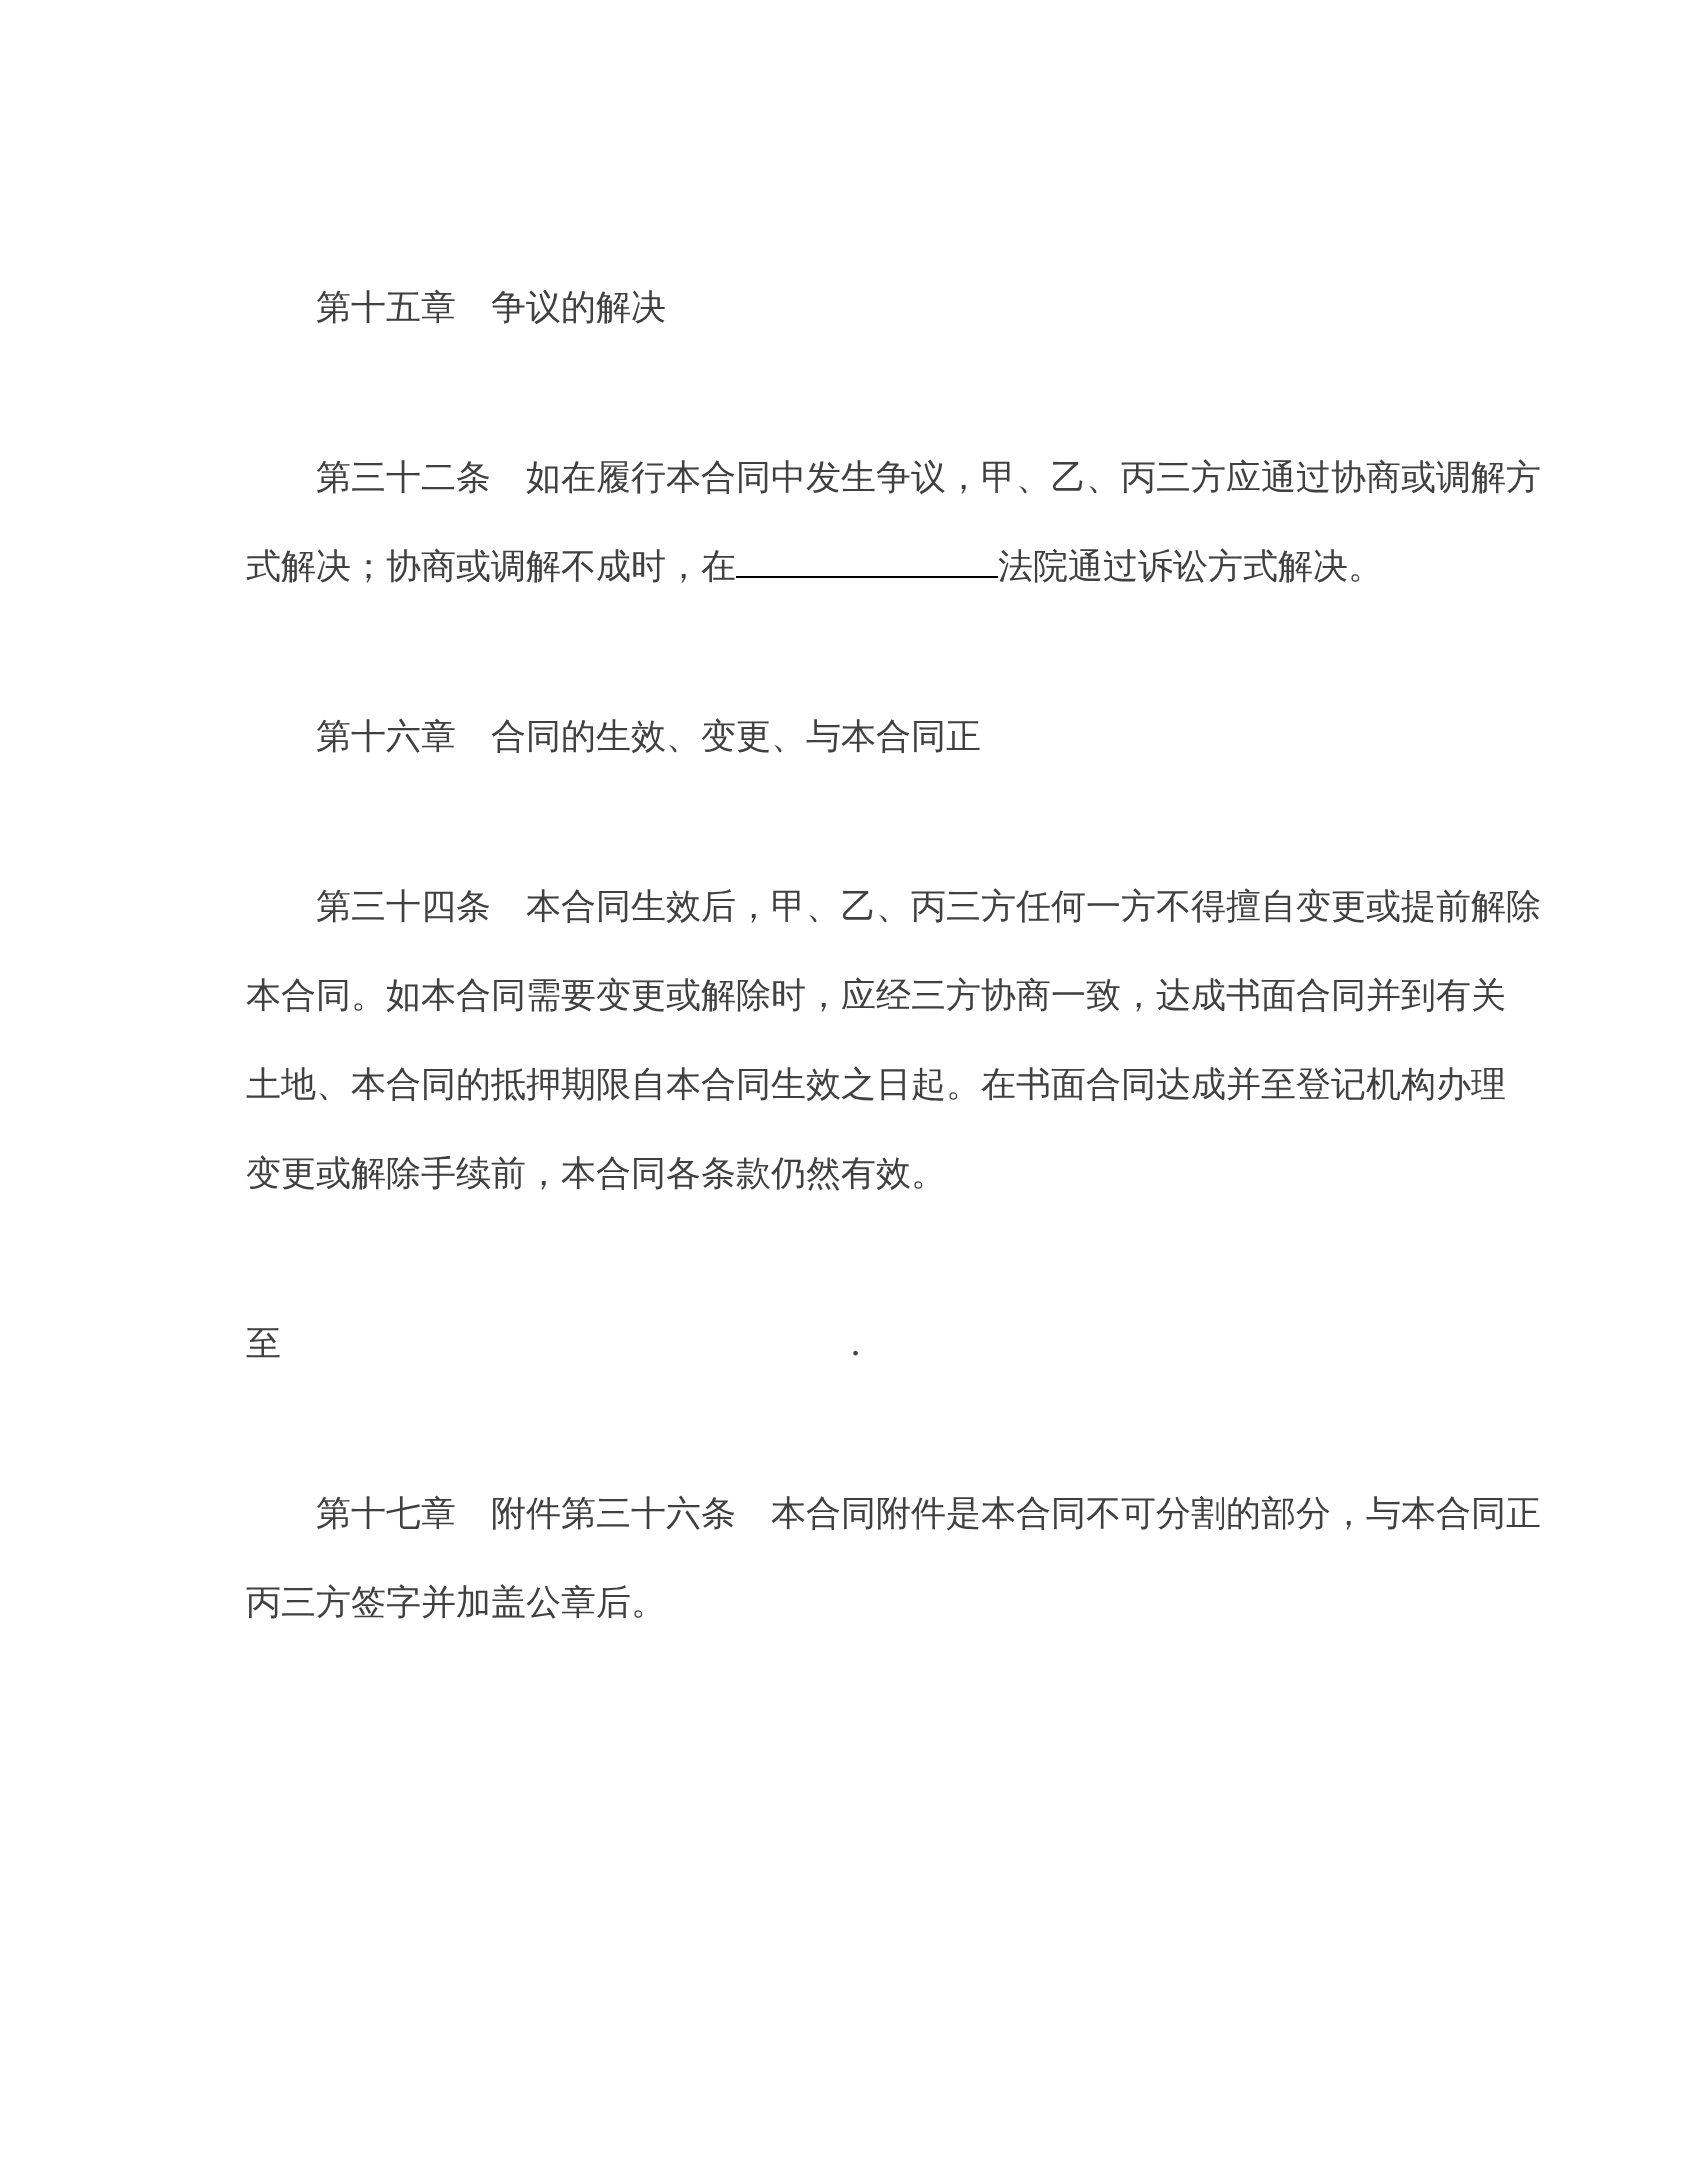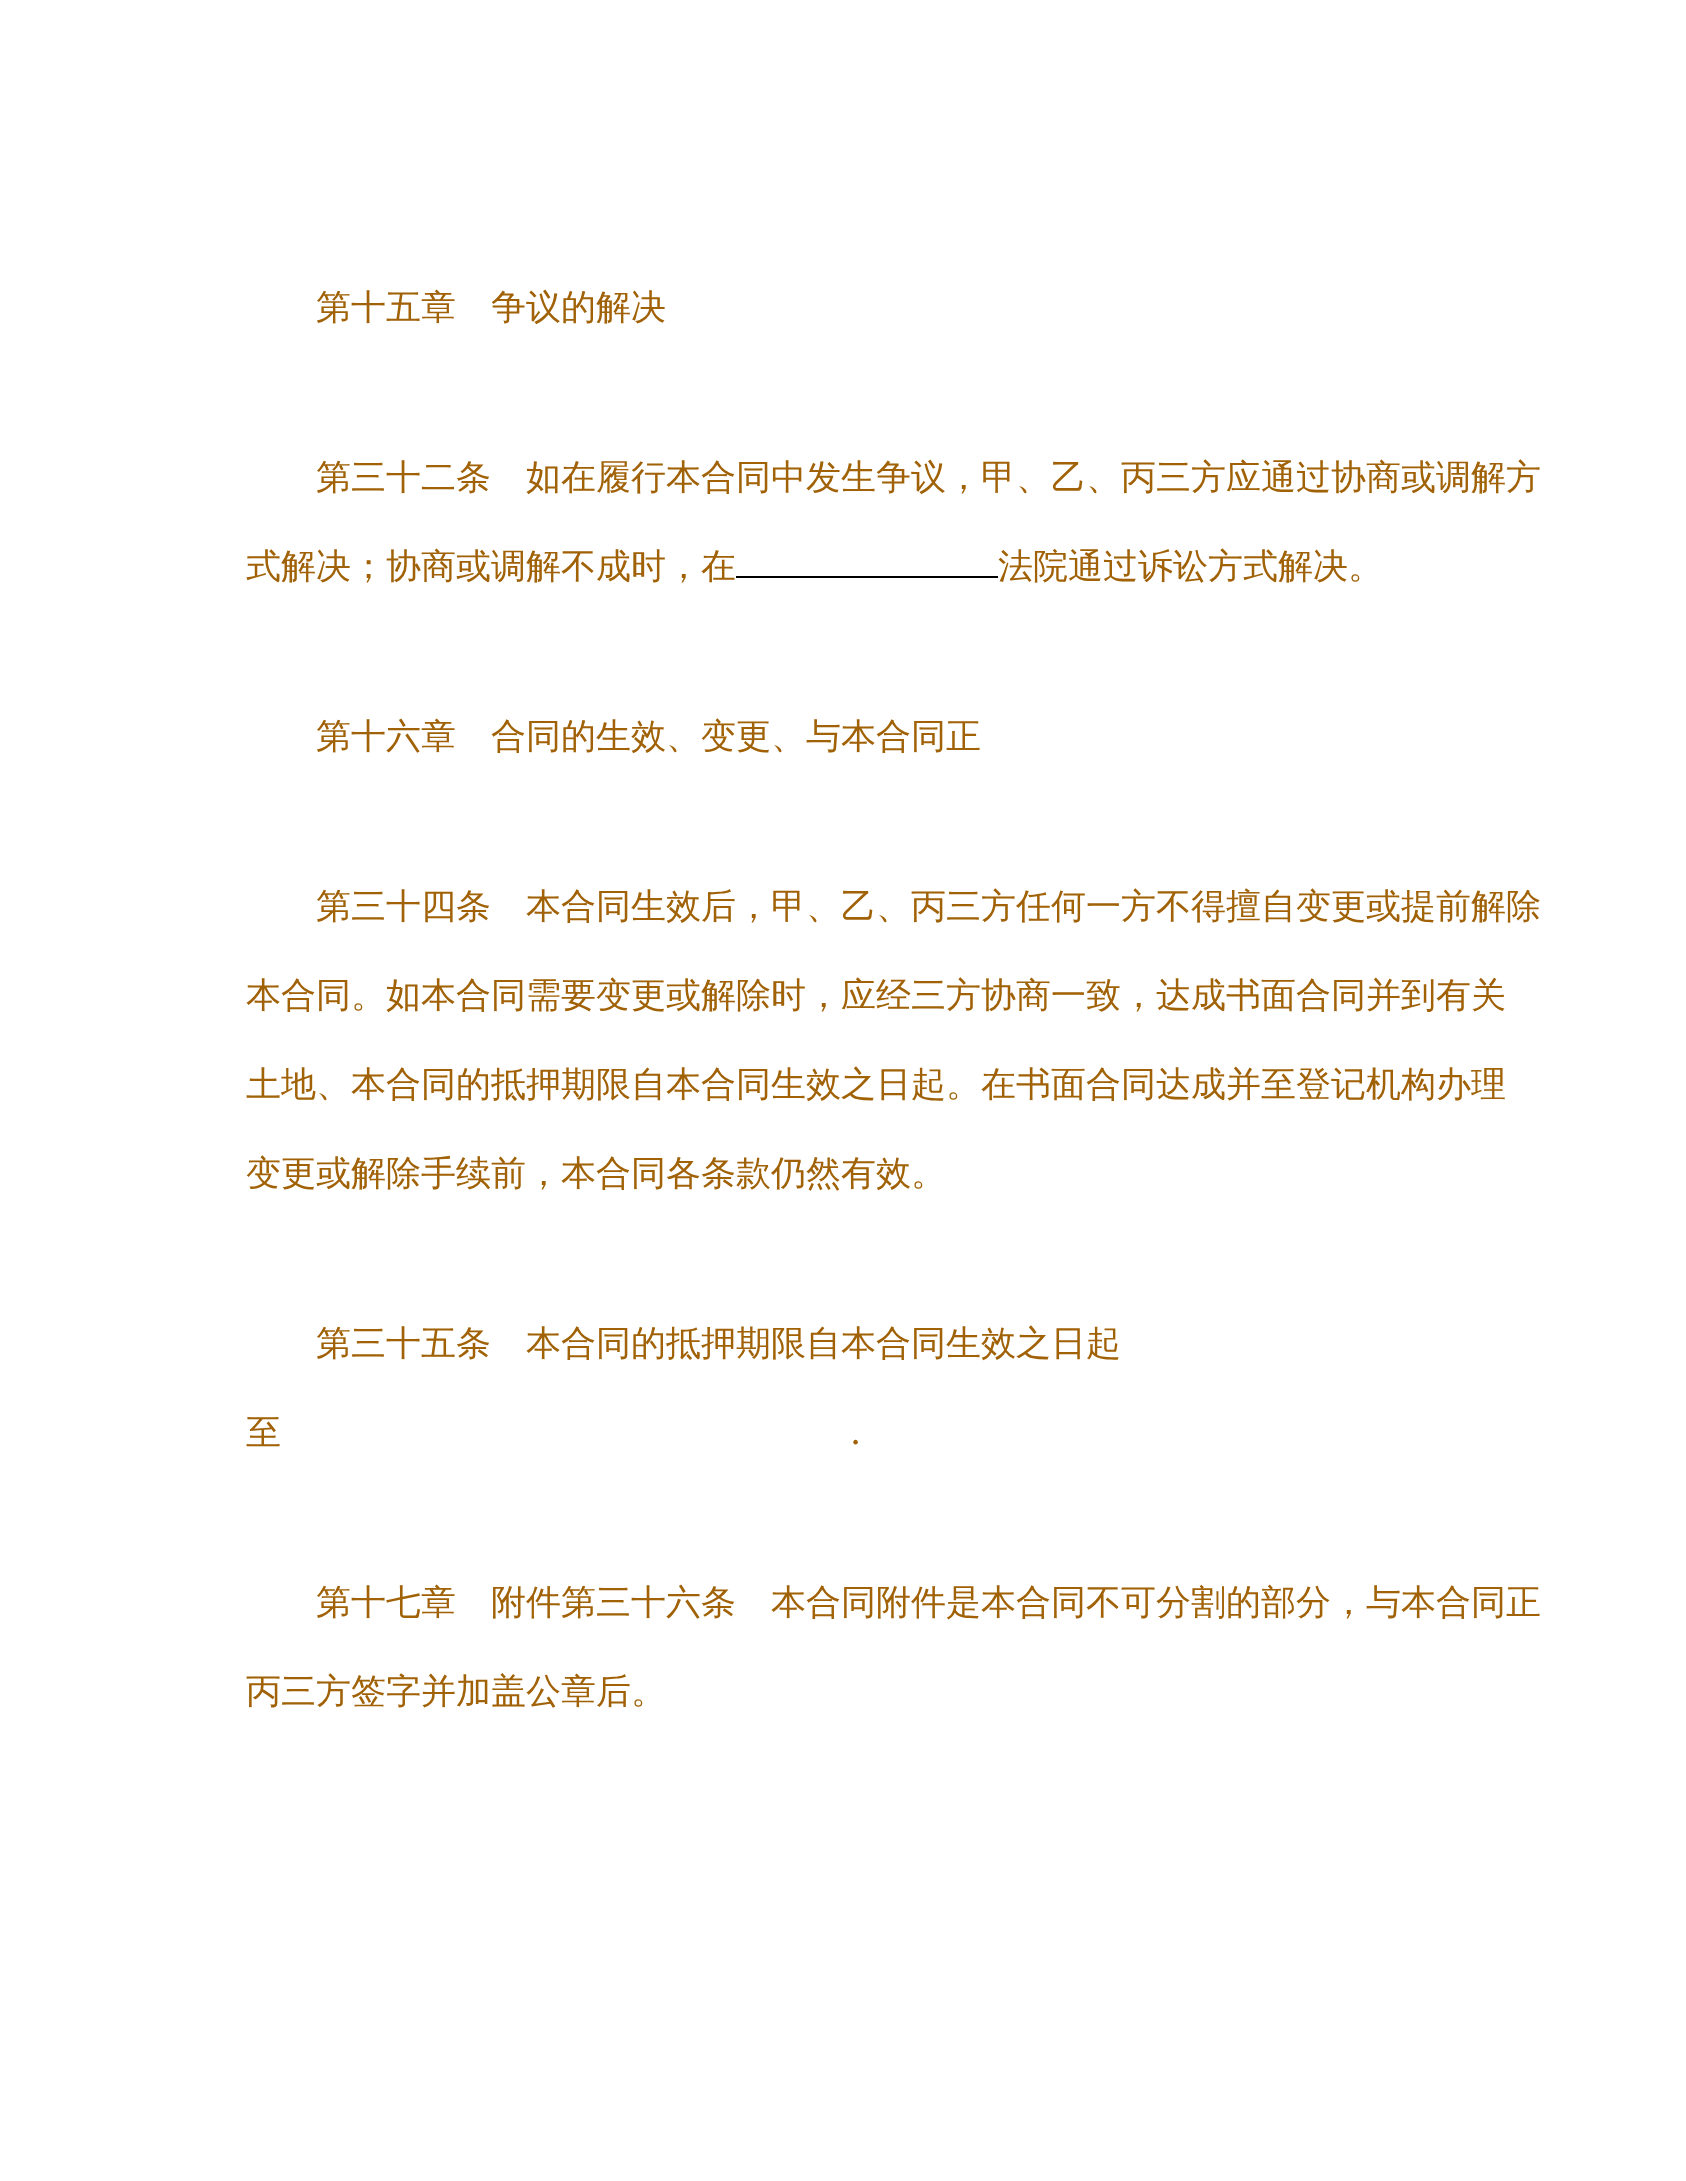--- a/index.html
+++ b/index.html
@@ -1,21 +1,21 @@
 <!DOCTYPE html>
 <html style="font-size:14.7px"><head>
 <meta charset="utf-8">
 <style>
   html, body { margin: 0; padding: 0; }
   .page {
     position: relative;
     width: 1686px;
     height: 2182px;
     background: #ffffff;
-    color: #a16207;
+    color: #404040;
     font-family: "DejaVu Serif", "Liberation Serif", serif;
     font-size: 35px;
     overflow: hidden;
   }
   .doc {
     padding: 263px 138px 0 246px;
   }
   .para { margin-top: 81px; }
   .para:first-child { margin-top: 0; }
   .line {
@@ -76,23 +76,20 @@
       </div>
       <div class="line">
         <span>土地、本合同的抵押期限自本合同生效之日起。在书面合同达成并至登记机构办理</span>
       </div>
       <div class="line">
         <span>变更或解除手续前，本合同各条款仍然有效。</span>
       </div>
     </div>
 
     <div class="para">
-      <div class="line indent">
-        <span>第三十五条　本合同的抵押期限自本合同生效之日起</span>
-      </div>
       <div class="line">
         <span>至</span><span class="date-spacer"></span><span>.</span>
       </div>
     </div>
 
     <div class="para">
       <div class="line indent">
         <span>第十七章　附件第三十六条　本合同附件是本合同不可分割的部分，与本合同正</span>
       </div>
       <div class="line">

